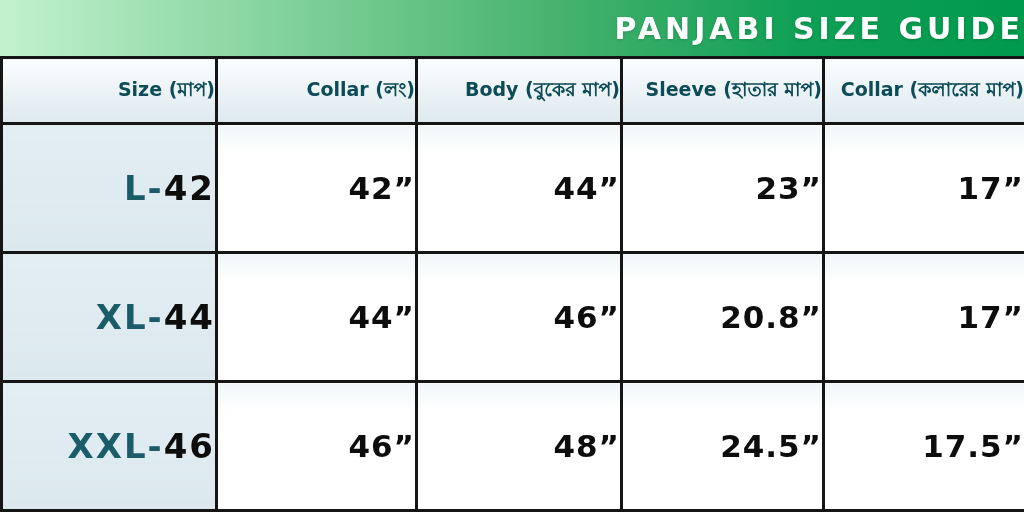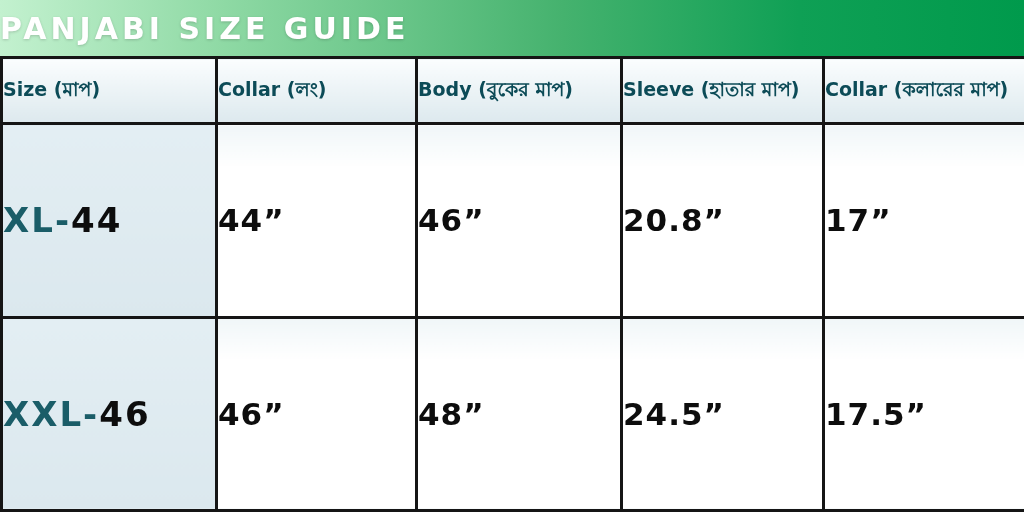--- a/index.html
+++ b/index.html
@@ -5,37 +5,37 @@
   * { box-sizing: border-box; margin: 0; padding: 0; }
   html, body {
     width: 1024px; height: 512px;
     background: #ffffff;
     font-family: "DejaVu Sans", "Liberation Sans", sans-serif;
     overflow: hidden;
   }
   .banner {
     width: 1024px; height: 56px;
     background: linear-gradient(90deg, #c3f1cf 0%, #8ed9a4 22%, #45b26e 55%, #0fa055 78%, #009a4c 100%);
-    display: flex; align-items: center; justify-content: flex-start;
+    display: flex; align-items: center; justify-content: flex-end;
   }
   .banner-title {
     color: #ffffff;
     font-weight: bold;
     font-size: 30px;
     letter-spacing: 4px;
     text-shadow: 0 1px 3px rgba(0,0,0,0.18);
   }
   table.size-table {
     width: 1024px; height: 456px;
     border-collapse: collapse;
     table-layout: fixed;
   }
   .size-table th, .size-table td {
     border: 3px solid #151515;
-    text-align: left;
+    text-align: right;
     vertical-align: middle;
   }
   .size-table th {
     height: 66px;
     background: linear-gradient(180deg, #fbfdfe 0%, #eaf2f5 55%, #dde9ee 100%);
     color: #0c4b57;
     font-size: 19px;
     font-weight: bold;
   }
   .size-cell {
@@ -73,20 +73,27 @@
     <tr>
       <th>Size (মাপ)</th>
       <th>Collar (লং)</th>
       <th>Body (বুকের মাপ)</th>
       <th>Sleeve (হাতার মাপ)</th>
       <th>Collar (কলারের মাপ)</th>
     </tr>
   </thead>
   <tbody>
     <tr>
+      <td class="size-cell"><span class="size-prefix">L-</span><span class="size-number">42</span></td>
+      <td class="val-cell">42”</td>
+      <td class="val-cell">44”</td>
+      <td class="val-cell">23”</td>
+      <td class="val-cell">17”</td>
+    </tr>
+    <tr>
       <td class="size-cell"><span class="size-prefix">XL-</span><span class="size-number">44</span></td>
       <td class="val-cell">44”</td>
       <td class="val-cell">46”</td>
       <td class="val-cell">20.8”</td>
       <td class="val-cell">17”</td>
     </tr>
     <tr>
       <td class="size-cell"><span class="size-prefix">XXL-</span><span class="size-number">46</span></td>
       <td class="val-cell">46”</td>
       <td class="val-cell">48”</td>

